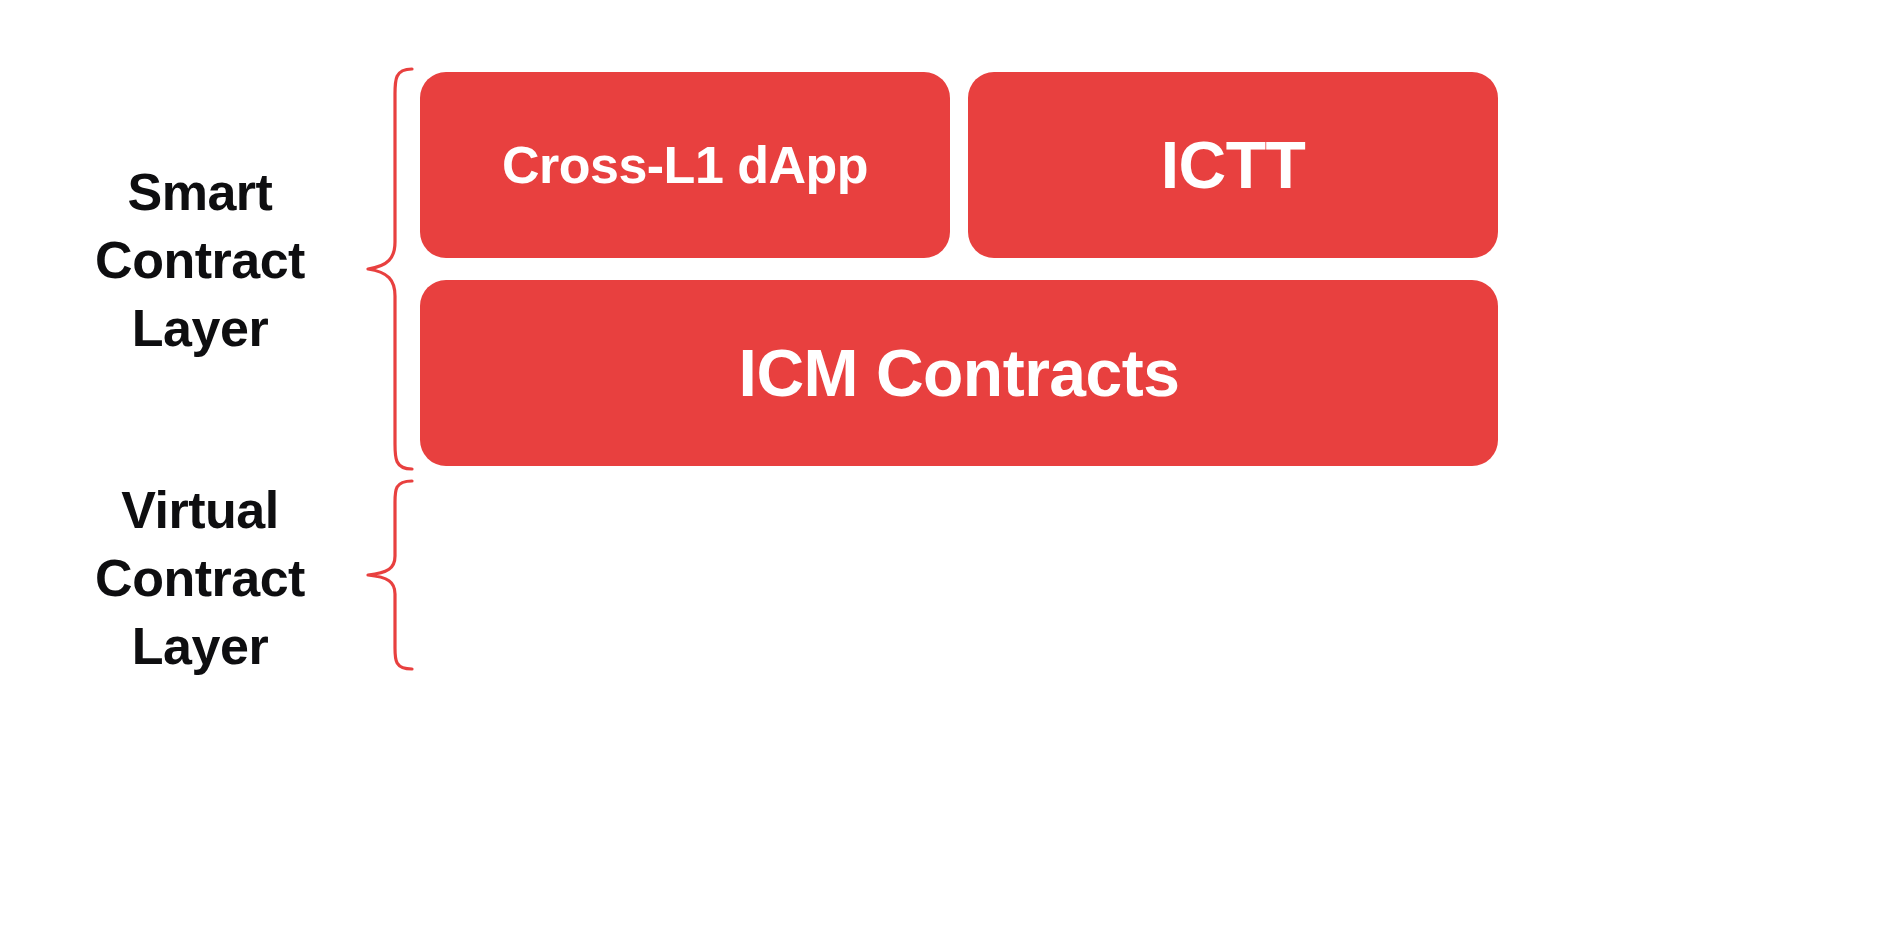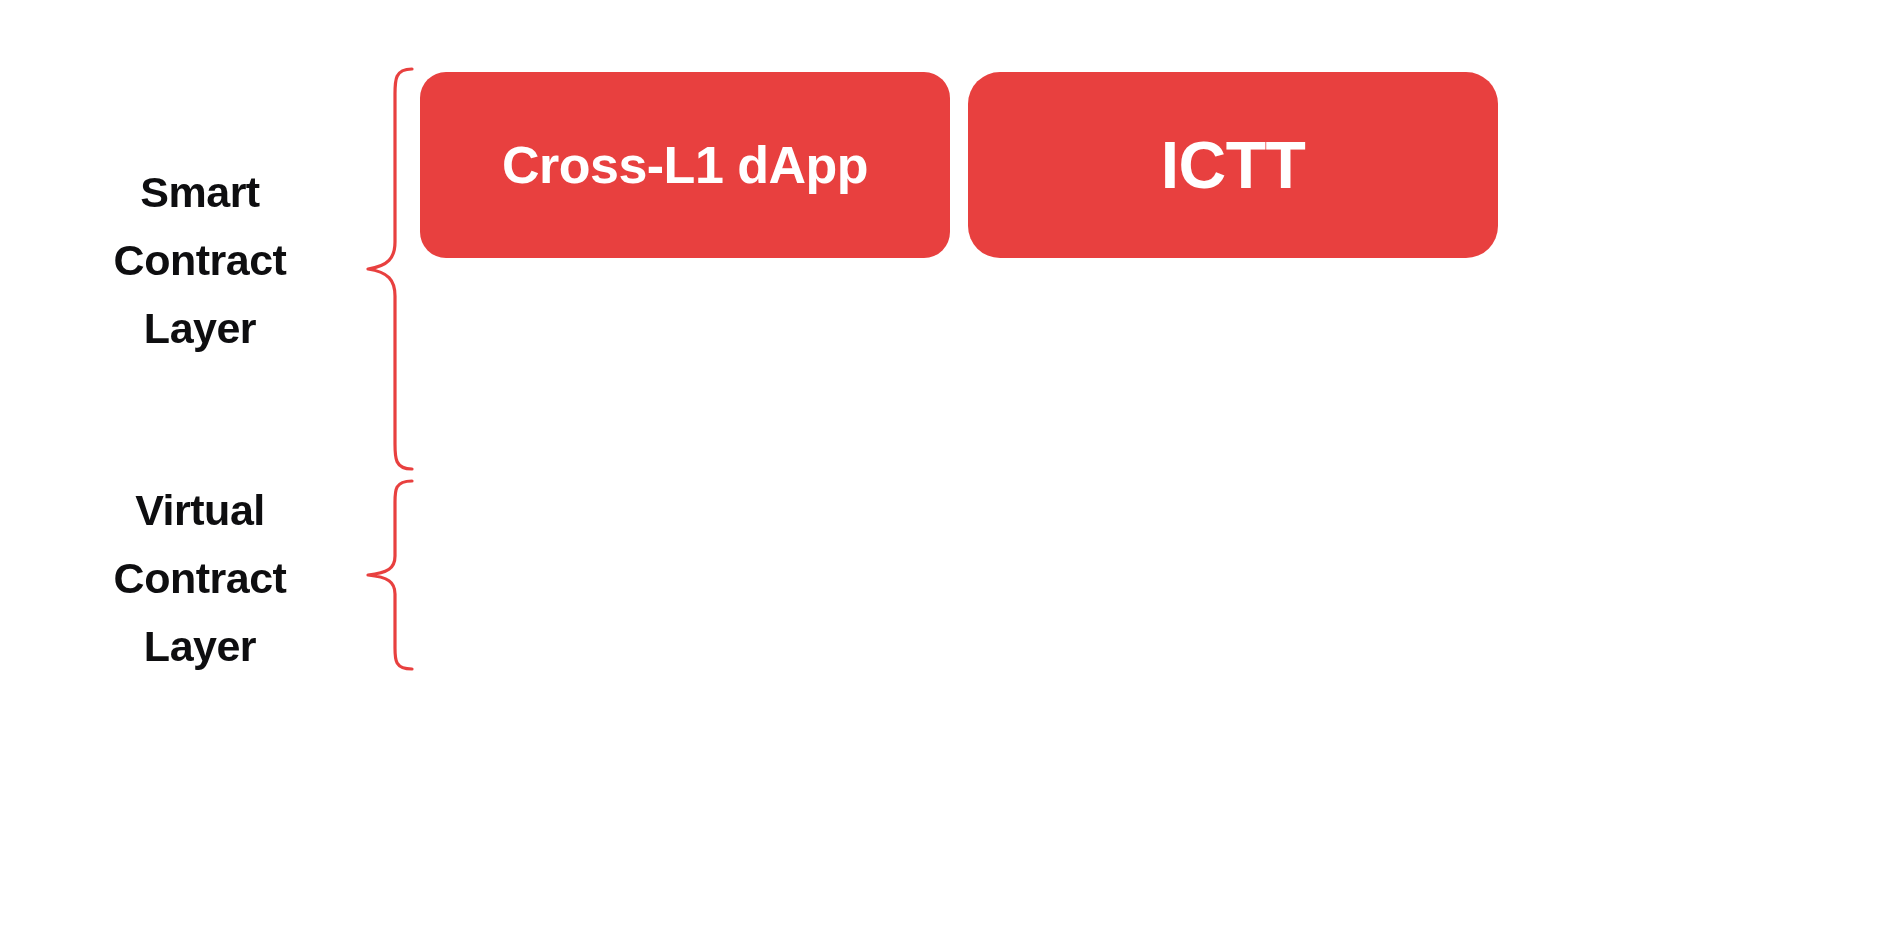--- a/index.html
+++ b/index.html
@@ -18,21 +18,21 @@
     height: 946px;
     background: #ffffff;
     overflow: hidden;
   }
 
   
   .layer-label {
     position: absolute;
     color: #0e0e10;
     font-weight: 700;
-    font-size: 43px;
+    font-size: 52px;
     line-height: 68px;
     letter-spacing: -0.5px;
     text-align: center;
     white-space: pre-line;
     display: flex;
     flex-direction: column;
     justify-content: center;
     align-items: center;
   }
   #label-smart-contract {
@@ -89,21 +89,20 @@
     width: 530px;
     height: 186px;
     font-size: 52px;
   }
   #node-ictt {
     left: 968px;
     top: 72px;
     width: 530px;
     height: 186px;
     font-size: 66px;
-    border-radius: 32px;
   }
   #node-icm-contracts {
     left: 420px;
     top: 280px;
     width: 1078px;
     height: 186px;
     font-size: 66px;
   }
   #node-icm {
     left: 420px;
@@ -147,15 +146,16 @@
                C 26 99, 33 104, 33 116
                L 33 170
                C 33 182, 33 191, 50 191" fill="none" stroke="#e8403f" stroke-width="3.2" stroke-linecap="round" stroke-linejoin="round"></path>
     </svg>
   </div>
 
   <div class="node" id="node-cross-l1-dapp">Cross-L1 dApp</div>
 
   <div class="node" id="node-ictt">ICTT</div>
 
+  <div class="node" id="node-icm-contracts">ICM Contracts</div>
 
 
 </div>
 
 </body></html>

